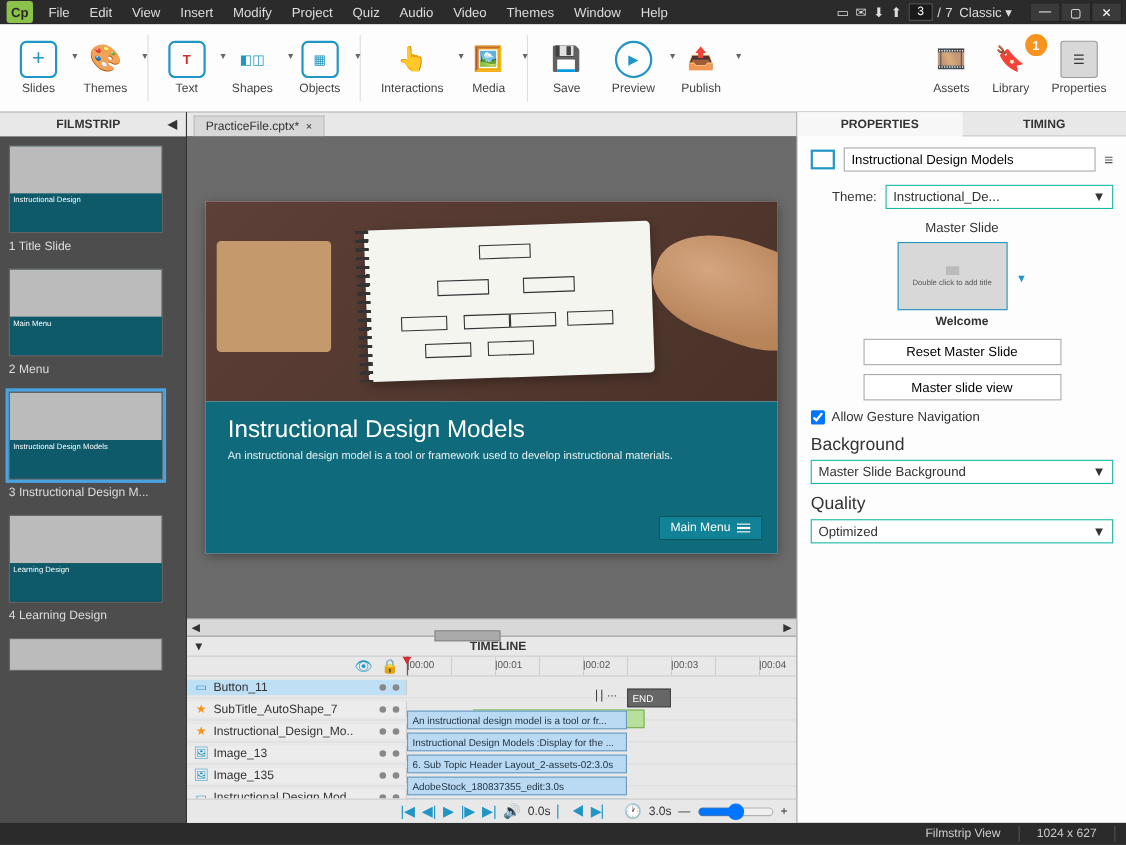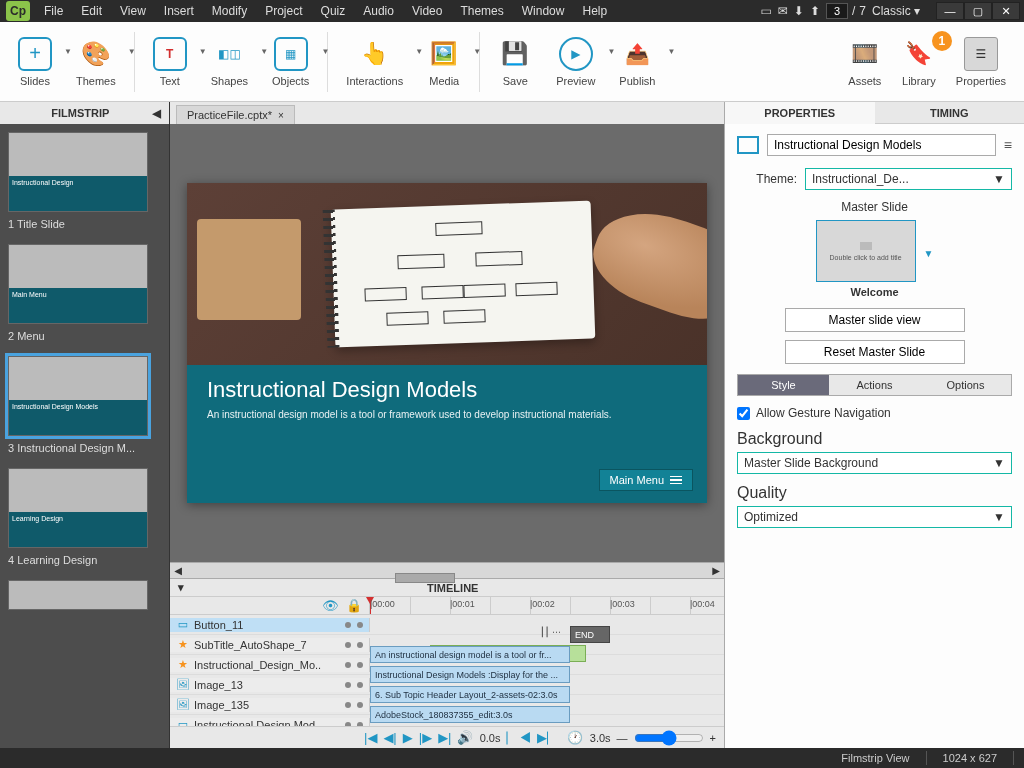--- a/index.html
+++ b/index.html
@@ -465,28 +465,23 @@
         <div class="master-label">Master Slide</div>
         <div style="display:inline-flex;align-items:center;">
           <div class="master-thumb">
             <div style="width:12px;height:8px;background:#bbb;margin-bottom:4px;"></div>
             <span>Double click to add title</span>
           </div>
           <span class="master-arrow">▼</span>
         </div>
         <div class="master-name">Welcome</div>
       </div>
+      <button class="rp-button">Reset Master Slide</button>
       <button class="rp-button">Master slide view</button>
-      <button class="rp-button">Reset Master Slide</button>
-
-      <div class="sub-tabs">
-        <div class="sub-tab active">Style</div>
-        <div class="sub-tab">Actions</div>
-        <div class="sub-tab">Options</div>
-      </div>
+
 
       <label class="rp-check">
         <input type="checkbox" checked="" style="">
           <span>Allow Gesture Navigation</span>
       </label>
 
       <div class="rp-section">
         <div class="rp-section-label">Background</div>
         <div class="rp-select">
           <span>Master Slide Background</span>

